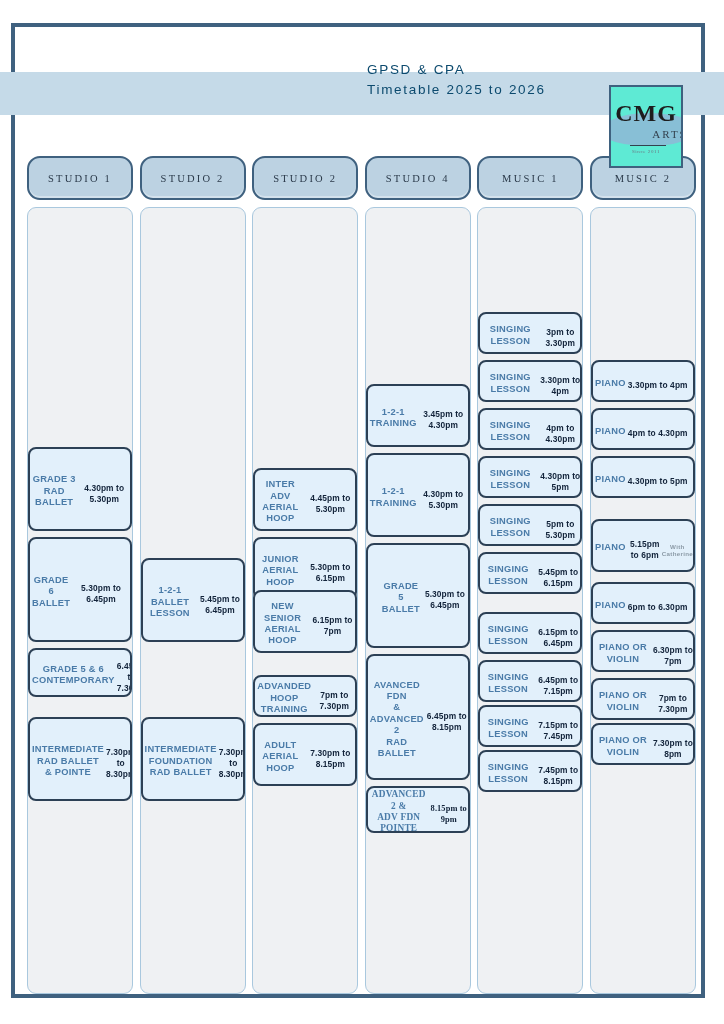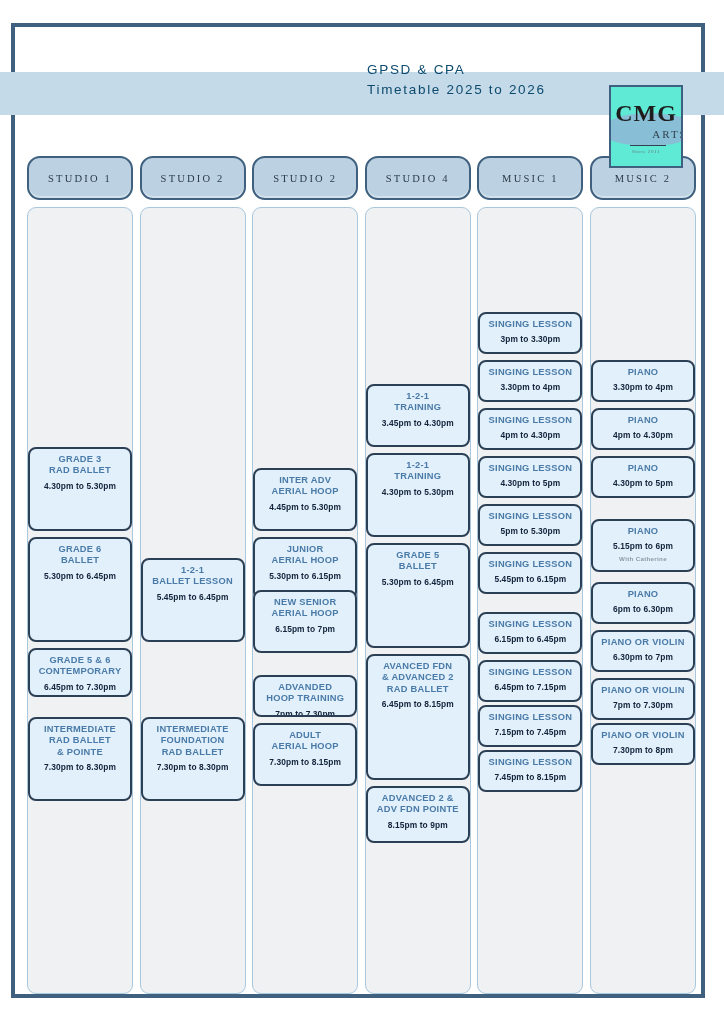--- a/index.html
+++ b/index.html
@@ -147,21 +147,21 @@
   
   .ev{
     position:absolute;
     left:1px;
     width:104px;
     box-sizing:border-box;
     background:#e2f0fb;
     border:2.5px solid #2c4055;
     border-radius:8px;
     display:flex;
-    flex-direction:column;
+    flex-direction:row;
     align-items:center;
     padding-top:5px;
     overflow:hidden;
   }
   .ev .ttl{
     color:#4a7ba8;
     font-size:9.3px;
     font-weight:bold;
     line-height:11.4px;
     letter-spacing:.25px;
@@ -317,36 +317,36 @@
           </div>
           <div class="tm">3.45pm to 4.30pm</div>
         </div>
         <div class="ev" style="top: 246px; height: 84px;">
           <div class="ttl">
             <div>1-2-1</div>
             <div>TRAINING</div>
           </div>
           <div class="tm">4.30pm to 5.30pm</div>
         </div>
-        <div class="ev" style="top: 336px; height: 105px;">
+        <div class="ev" style="top: 336px; height: 105px; padding-left: 12px;">
           <div class="ttl">
             <div>GRADE 5</div>
             <div>BALLET</div>
           </div>
           <div class="tm">5.30pm to 6.45pm</div>
         </div>
         <div class="ev" style="top: 447px; height: 126px;">
           <div class="ttl">
             <div>AVANCED FDN</div>
             <div>&amp; ADVANCED 2</div>
             <div>RAD BALLET</div>
           </div>
           <div class="tm">6.45pm to 8.15pm</div>
         </div>
-        <div class="ev" style="top: 579px; height: 57px;">
+        <div class="ev" style="top: 579px; height: 47px; font-family: Liberation Serif, serif;">
           <div class="ttl">
             <div>ADVANCED 2 &amp;</div>
             <div>ADV FDN POINTE</div>
           </div>
           <div class="tm">8.15pm to 9pm</div>
         </div>
       </div>
     </div>
     <div class="col" style="left: 477.4px;">
       <div class="col-head">MUSIC 1</div>

